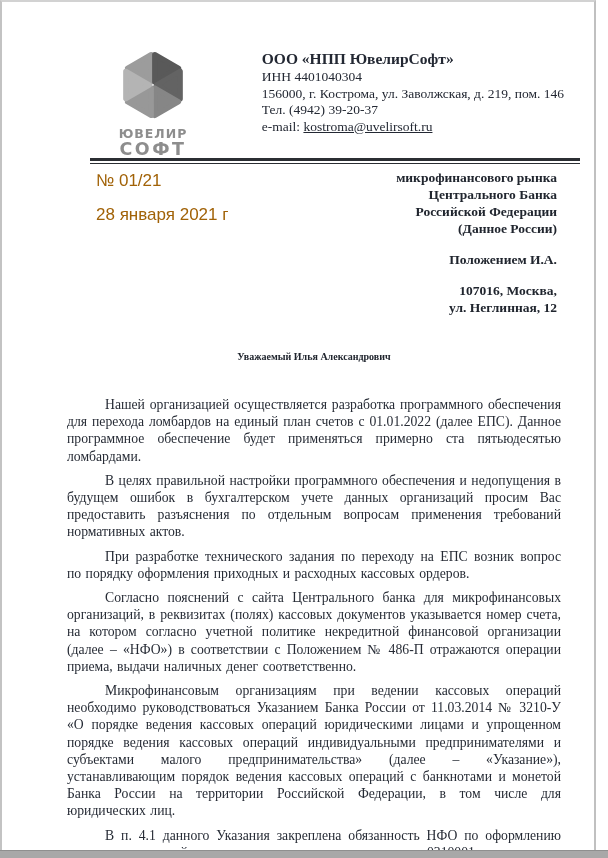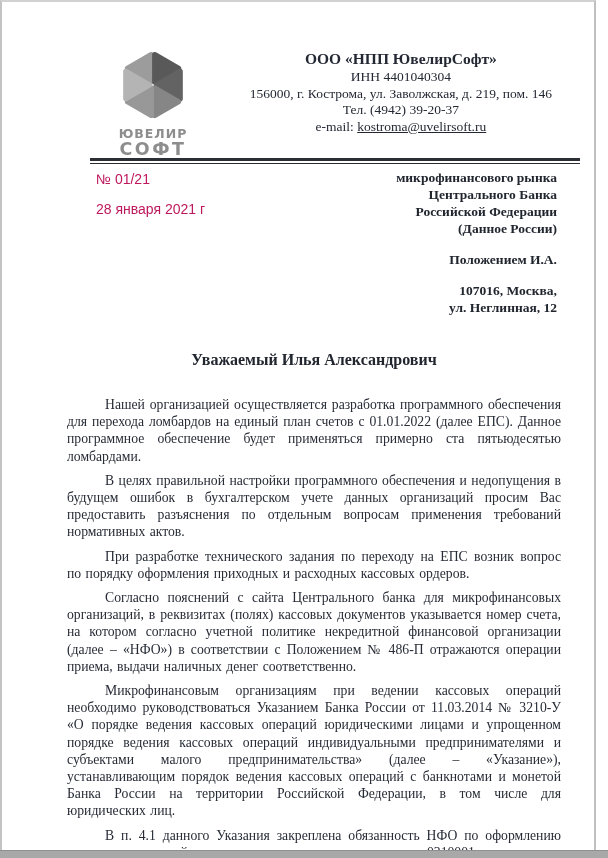--- a/index.html
+++ b/index.html
@@ -16,42 +16,42 @@
   
   .logo{position:absolute;left:104px;top:42px;width:94px;text-align:center;}
   .logo svg{display:block;margin:0 auto;}
   .logo-word1{font-family:"DejaVu Sans", sans-serif;font-weight:bold;font-size:12.5px;
         letter-spacing:1px;color:#8d8d8d;line-height:1.05;margin-top:1px;}
   .logo-word2{font-family:"DejaVu Sans", sans-serif;font-weight:bold;font-size:17.5px;
         letter-spacing:2.5px;color:#8d8d8d;line-height:1.05;}
   .logo polygon{stroke-width:6;stroke-linejoin:round;}
 
   
-  .head-info{position:absolute;right:42px;top:47px;text-align:center;
+  .head-info{position:absolute;right:30px;top:47px;text-align:left;
         font-size:13.5px;line-height:16.5px;color:#232833;}
   .head-company{font-size:15.5px;font-weight:bold;line-height:19px;margin-bottom:1px;}
   .u{text-decoration:underline;}
 
   
   .rule{position:absolute;left:88px;width:490px;top:156px;height:2px;
         border-top:3px solid #2b2e33;border-bottom:1px solid #2b2e33;}
 
   
   .meta{position:absolute;left:94px;top:169px;font-family:"Liberation Sans", sans-serif;
-        font-size:14px;color:#be185d;}
+        font-size:17px;color:#a16207;}
   .meta-num{margin-bottom:14px;}
 
   
   .recipient{position:absolute;right:37px;top:167px;text-align:right;font-weight:bold;
         font-size:13.5px;line-height:17px;color:#20252e;}
   .recipient .gap{height:14px;}
 
   
   .salutation{position:absolute;left:65px;right:33px;top:349px;text-align:center;
-        font-weight:bold;font-size:16px;color:#20252e;}
+        font-weight:bold;font-size:10px;color:#20252e;}
 
   
   .body-text{position:absolute;left:65px;right:33px;top:394px;text-align:justify;
         font-size:13.7px;line-height:17.2px;color:#262b35;word-spacing:1px;}
   .body-text p{margin:0 0 7px 0;text-indent:38px;}
   .num{text-decoration:underline;}
 </style>
 </head>
 <body>
 

